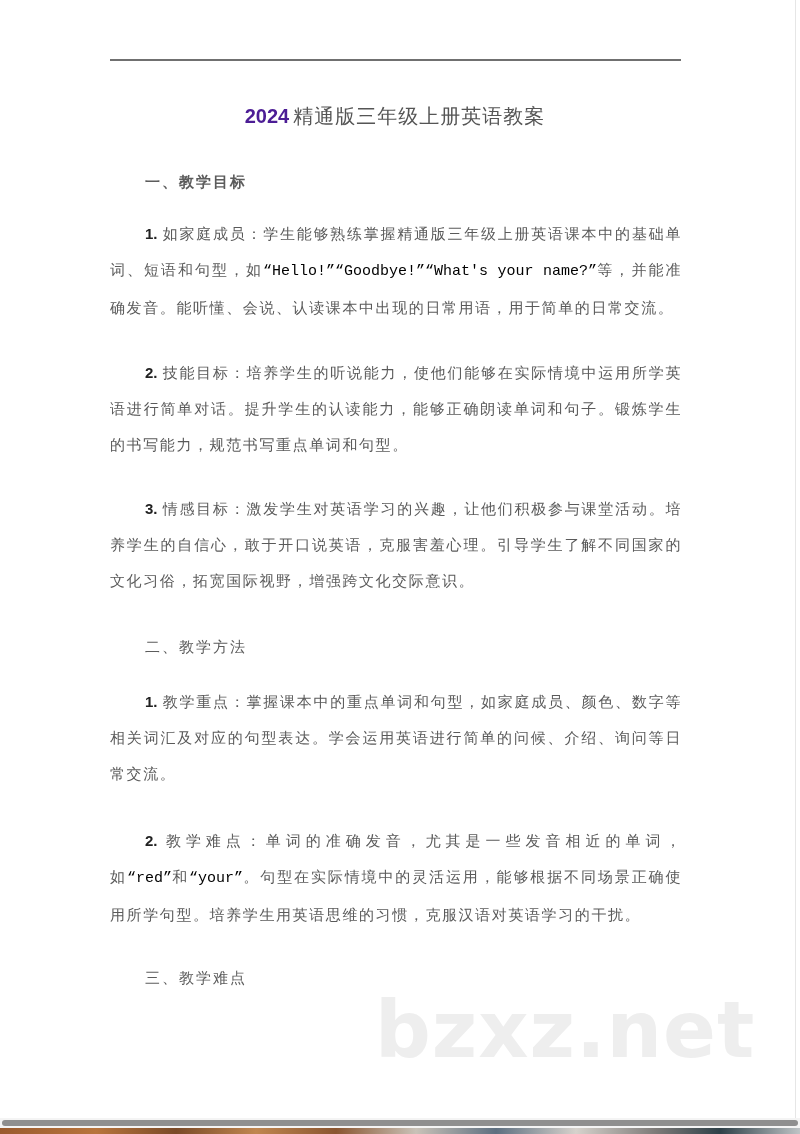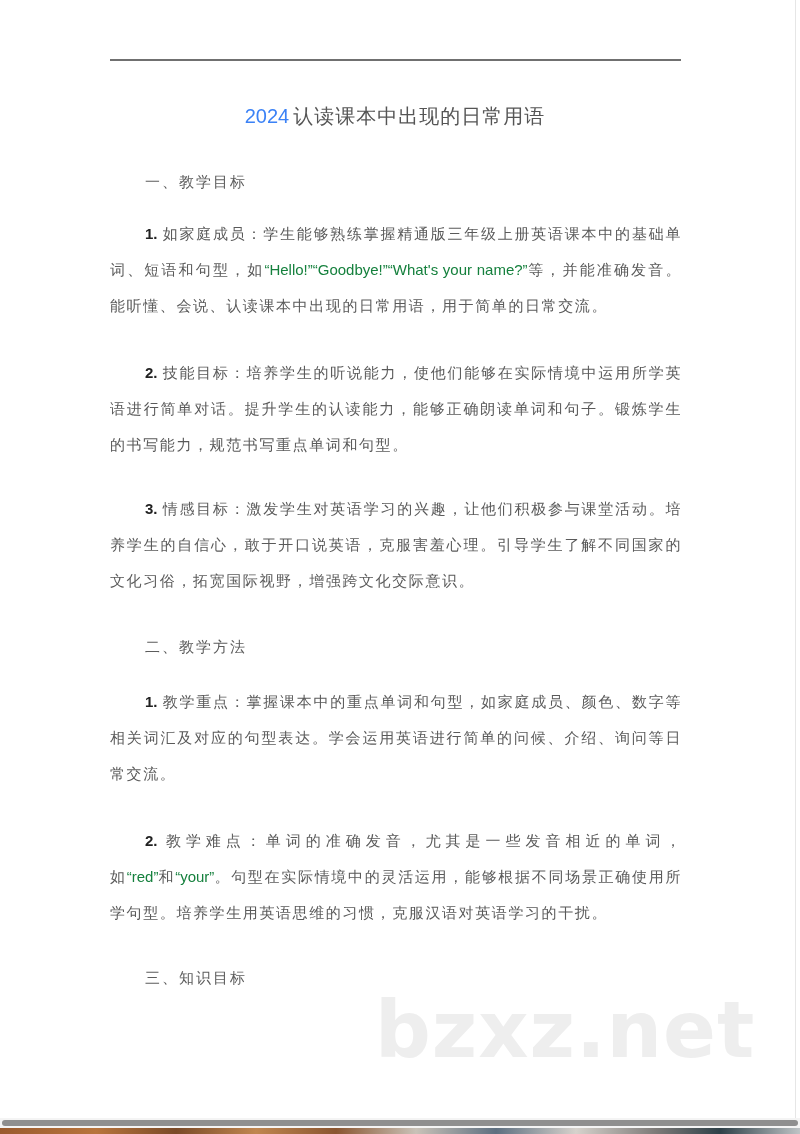--- a/index.html
+++ b/index.html
@@ -38,22 +38,22 @@
       top: 102px;
       width: 790px;
       text-align: center;
       font-size: 20px;
       line-height: 28px;
       color: #555555;
       letter-spacing: 1px;
     }
     .doc-title .year {
       font-family: "Liberation Sans", sans-serif;
-      font-weight: normal;
-      color: #3b82f6;
+      font-weight: bold;
+      color: #4c1d95;
       letter-spacing: 0;
       margin-right: 4px;
     }
     .content {
       position: absolute;
       left: 110px;
       top: 0;
       width: 572px;
     }
     .section-heading {
@@ -77,22 +77,22 @@
       text-align: justify;
     }
     .para .num {
       font-family: "Liberation Sans", sans-serif;
       font-weight: bold;
       color: #222222;
       letter-spacing: 0;
       margin-right: 5px;
     }
     .para .en {
-      font-family: Liberation Sans, sans-serif;
-      color: #15803d;
+      font-family: Liberation Mono, monospace;
+      color: #000000;
       letter-spacing: 0;
     }
     .watermark {
       position: absolute;
       left: 375px;
       top: 990px;
       font-family: "DejaVu Sans", sans-serif;
       font-weight: bold;
       font-size: 78px;
       line-height: 80px;
@@ -128,40 +128,40 @@
     }
   </style>
 </head>
 <body>
 
 <div class="page">
 
   <div class="top-rule"></div>
 
   <div class="doc-title">
-    <span class="year">2024</span><span>认读课本中出现的日常用语</span>
+    <span class="year">2024</span><span>精通版三年级上册英语教案</span>
   </div>
 
   <div class="content">
 
-    <div class="section-heading" style="top:172px;">一、教学目标</div>
+    <div class="section-heading" style="top:172px;font-weight:bold;">一、教学目标</div>
 
     <p class="para" style="top:216px; margin:0;"><span class="num">1.</span><span>如家庭成员：学生能够熟练掌握精通版三年级上册英语课本中的基础单词、短语和句型，如</span><span class="en">“Hello!”“Goodbye!”“What's your name?”</span><span>等，并能准确发音。能听懂、会说、认读课本中出现的日常用语，用于简单的日常交流。</span></p>
 
     <p class="para" style="top:355px; margin:0;"><span class="num">2.</span><span>技能目标：培养学生的听说能力，使他们能够在实际情境中运用所学英语进行简单对话。提升学生的认读能力，能够正确朗读单词和句子。锻炼学生的书写能力，规范书写重点单词和句型。</span></p>
 
     <p class="para" style="top:491px; margin:0;"><span class="num">3.</span><span>情感目标：激发学生对英语学习的兴趣，让他们积极参与课堂活动。培养学生的自信心，敢于开口说英语，克服害羞心理。引导学生了解不同国家的文化习俗，拓宽国际视野，增强跨文化交际意识。</span></p>
 
     <div class="section-heading" style="top:637px;">二、教学方法</div>
 
     <p class="para" style="top:684px; margin:0;"><span class="num">1.</span><span>教学重点：掌握课本中的重点单词和句型，如家庭成员、颜色、数字等相关词汇及对应的句型表达。学会运用英语进行简单的问候、介绍、询问等日常交流。</span></p>
 
     <p class="para" style="top:823px; margin:0;"><span class="num">2.</span><span>教学难点：单词的准确发音，尤其是一些发音相近的单词，如</span><span class="en">“red”</span><span>和</span><span class="en">“your”</span><span>。句型在实际情境中的灵活运用，能够根据不同场景正确使用所学句型。培养学生用英语思维的习惯，克服汉语对英语学习的干扰。</span></p>
 
-    <div class="section-heading" style="top:968px;">三、知识目标</div>
+    <div class="section-heading" style="top:968px;">三、教学难点</div>
 
   </div>
 
   <div class="watermark">bzxz.net</div>
 </div>
 
 <div class="h-scrollbar">
   <div class="h-scrollbar-thumb"></div>
 </div>
 

